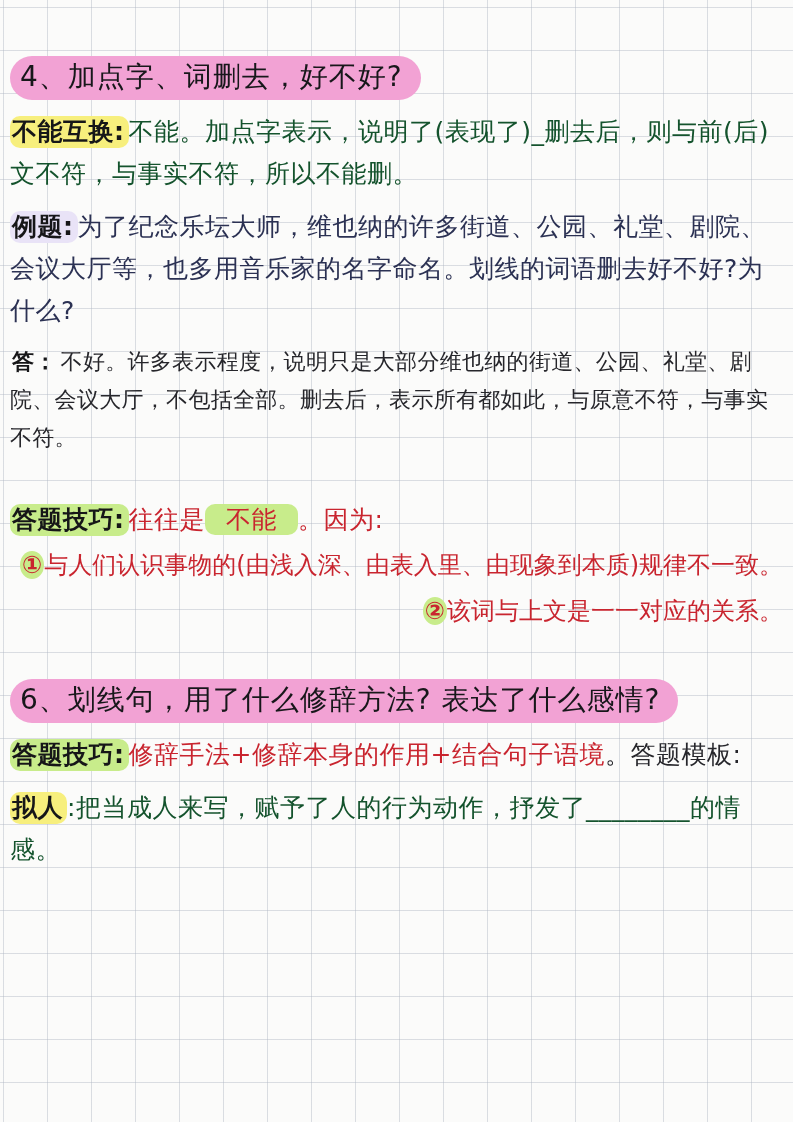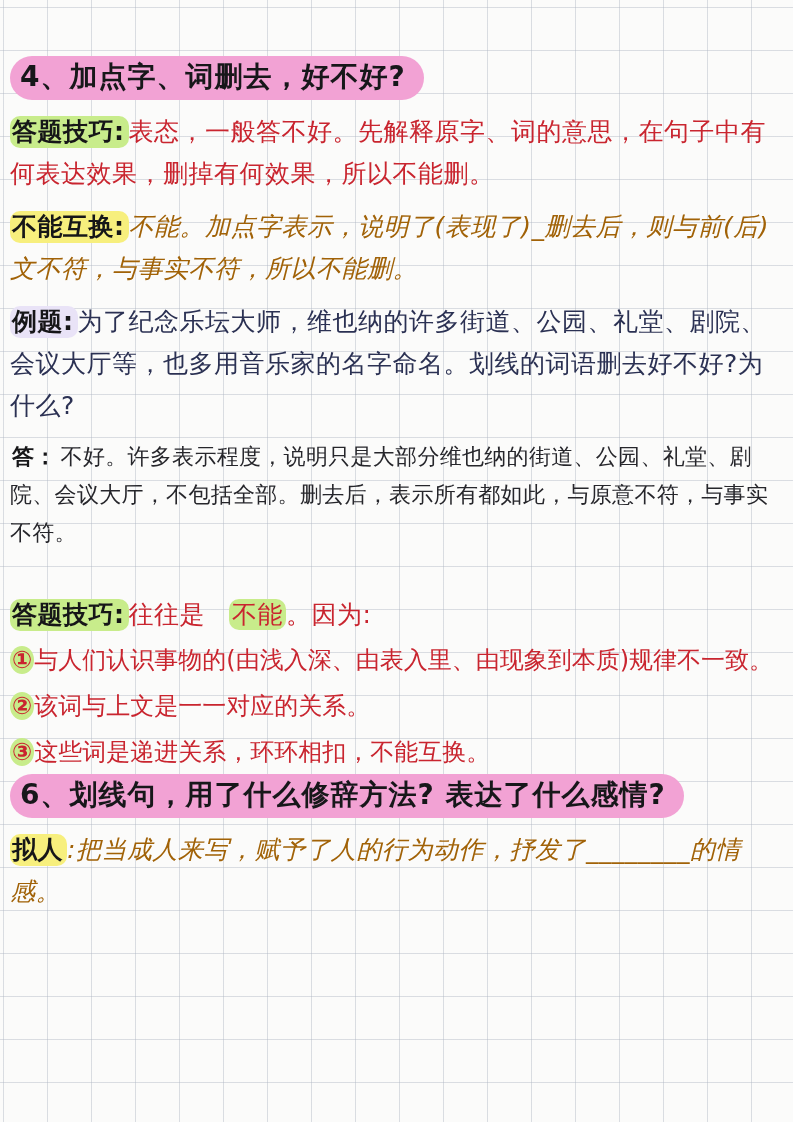--- a/index.html
+++ b/index.html
@@ -12,96 +12,95 @@
       linear-gradient(to bottom, rgba(176,183,196,0.45) 1px, transparent 1px);
     background-size: 44px 43px;
     background-position: 3px 7px;
     font-family: "DejaVu Sans", sans-serif;
   }
   .content { padding: 56px 10px 0 10px; }
 
   .title-pill {
     display: inline-block;
     font-size: 28px;
-    font-weight: bold;
+    font-weight: normal;
     color: #17171a;
     border-radius: 22px;
     padding: 5px 18px 7px 10px;
     line-height: 1.15;
     letter-spacing: 1px;
   }
   .pink-bg   { background: #f2a2d4; }
   .green-bg  { background: #c8ec8b; }
   .yellow-bg { background: #f7ef7d; }
   .lav-bg    { background: #e9e3f7; }
 
   p.line {
     margin: 11px 0 0 0;
     font-size: 25px;
     line-height: 42px;
     letter-spacing: 0.5px;
   }
   p.tight { font-size: 22px; line-height: 38px; letter-spacing: 0.3px; }
-  p.point { font-size: 24px; line-height: 44px; margin: 2px 0 0 0; }
+  p.point { font-size: 24px; line-height: 44px; margin: 2px 0 0 0; text-align: right; }
 
   .lbl {
     font-weight: bold;
     color: #161618;
     border-radius: 10px;
     padding: 1px 4px 2px 2px;
   }
   .num-pill {
     color: #c9252f;
     background: #c8ec8b;
     border-radius: 50%;
     padding: 0 2px;
     font-weight: bold;
   }
-  .hl-green { background: #c8ec8b; border-radius: 10px; padding: 1px 3px; margin-left: 24px; }
+  .hl-green { background: #c8ec8b; border-radius: 10px; padding: 1px 21px; }
 
   .red   { color: #c9252f; }
-  .blue  { color: #a16207; font-style: italic; }
+  .blue  { color: #14532d; }
   .navy  { color: #2b3153; }
   .black { color: #26262b; }
 
   .sec { display: block; }
   .sec-5 { margin-top: 42px; }
-  .sec-6 { }
+  .sec-6 { margin-top: 46px; }
 </style>
 </head>
 <body>
 
 <div class="content">
 
   <section class="sec sec-4">
     <span class="title-pill pink-bg">4、加点字、词删去，好不好?</span>
 
-    <p class="line"><span class="lbl green-bg">答题技巧:</span><span class="red">表态，一般答不好。先解释原字、词的意思，在句子中有何表达效果，删掉有何效果，所以不能删。</span></p>
 
     <p class="line"><span class="lbl yellow-bg">不能互换:</span><span class="blue">不能。加点字表示，说明了(表现了)_删去后，则与前(后)文不符，与事实不符，所以不能删。</span></p>
 
     <p class="line"><span class="lbl lav-bg">例题:</span><span class="navy">为了纪念乐坛大师，维也纳的许多街道、公园、礼堂、剧院、会议大厅等，也多用音乐家的名字命名。划线的词语删去好不好?为什么?</span></p>
 
     <p class="line tight"><span class="lbl">答：</span><span class="black">不好。许多表示程度，说明只是大部分维也纳的街道、公园、礼堂、剧院、会议大厅，不包括全部。删去后，表示所有都如此，与原意不符，与事实不符。</span></p>
   </section>
 
   <section class="sec sec-5">
 
     <p class="line"><span class="lbl green-bg">答题技巧:</span><span class="red">往往是</span><span class="red hl-green">不能</span><span class="red">。因为:</span></p>
 
     <p class="point"><span class="num-pill">①</span><span class="red">与人们认识事物的(由浅入深、由表入里、由现象到本质)规律不一致。</span></p>
 
     <p class="point"><span class="num-pill">②</span><span class="red">该词与上文是一一对应的关系。</span></p>
 
-    <p class="point"><span class="num-pill">③</span><span class="red">这些词是递进关系，环环相扣，不能互换。</span></p>
   </section>
 
   <section class="sec sec-6">
     <span class="title-pill pink-bg">6、划线句，用了什么修辞方法? 表达了什么感情?</span>
 
+    <p class="line"><span class="lbl green-bg">答题技巧:</span><span class="red">修辞手法+修辞本身的作用+结合句子语境</span><span class="black">。答题模板:</span></p>
 
 
     <p class="line"><span class="lbl yellow-bg">拟人</span><span class="blue">:把当成人来写，赋予了人的行为动作，抒发了________的情感。</span></p>
 
     
 
     
 
     
 

